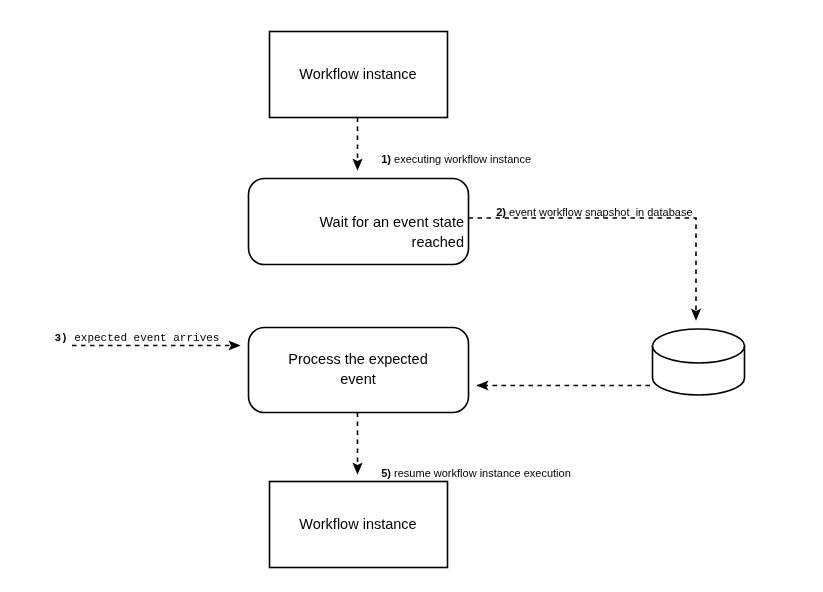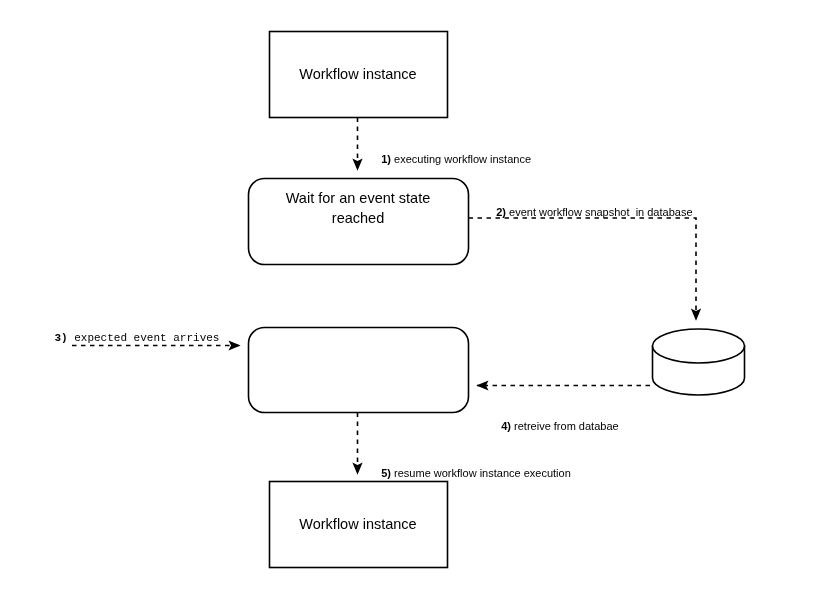--- a/index.html
+++ b/index.html
@@ -78,39 +78,38 @@
 
     <path d="M72,345.5 L240,345.5" fill="none" stroke="#000000" stroke-width="1.6" stroke-dasharray="4.5,4.5" marker-end="url(#arrowhead)"></path>
 
     <path d="M650,385.5 L477,385.5" fill="none" stroke="#000000" stroke-width="1.6" stroke-dasharray="4.5,4.5" marker-end="url(#arrowhead)"></path>
 
     <path d="M357.5,412.5 L357.5,474" fill="none" stroke="#000000" stroke-width="1.6" stroke-dasharray="4.5,4.5" marker-end="url(#arrowhead)"></path>
   </svg>
 
   <div class="node-label" style="left:269px; top:64px; width:178px;">Workflow instance</div>
 
-  <div class="node-label" style="left:252px; top:188px; width:212px;">Wait for an event state
+  <div class="node-label" style="left:252px; top:212px; width:212px;text-align:right;">Wait for an event state
 reached</div>
 
+  <div class="node-label" style="left:252px; top:349px; width:212px;">Process the expected
+event</div>
 
   <div class="node-label" style="left:269px; top:514px; width:178px;">Workflow instance</div>
 
   <div class="edge-label" style="left:369px; top:132px;">
     <span class="step-num">1)</span><span> executing workflow instance</span>
   </div>
 
   <div class="edge-label" style="left:484px; top:185px;">
     <span class="step-num">2)</span><span> event workflow snapshot  in database</span>
   </div>
 
   <div class="edge-label" style="left:28px; top:311px;font-family:Liberation Mono, monospace;">
     <span class="step-num">3)</span><span> expected event arrives</span>
   </div>
 
-  <div class="edge-label" style="left:489px; top:399px;">
-    <span class="step-num">4)</span><span> retreive from databae</span>
-  </div>
 
   <div class="edge-label" style="left:369px; top:446px;text-align:center;">
     <span class="step-num">5)</span><span> resume workflow instance execution</span>
   </div>
 
 </div>
 
 </body></html>

